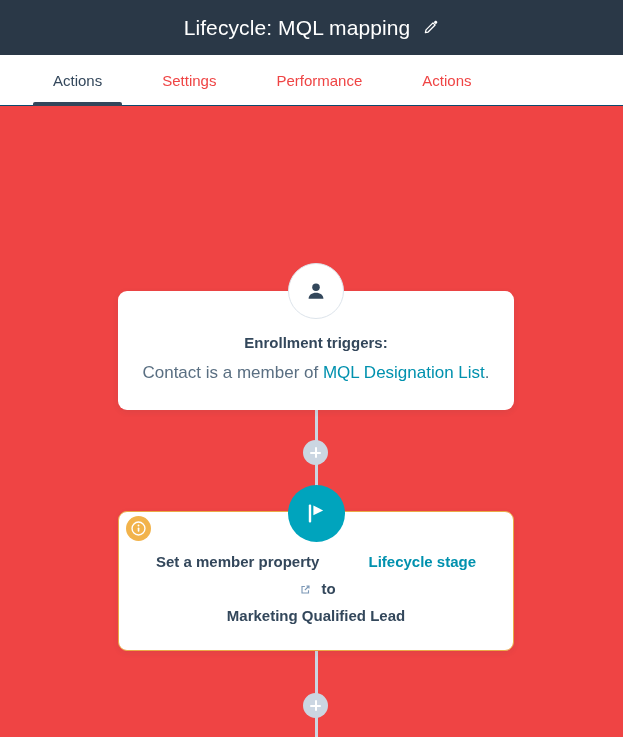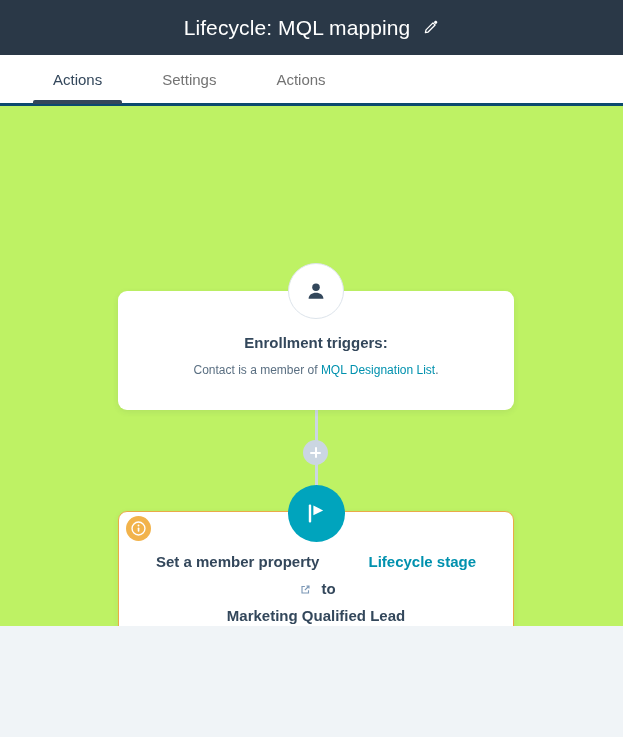--- a/index.html
+++ b/index.html
@@ -36,57 +36,57 @@
     width: 17px;
     height: 17px;
     display: block;
     cursor: pointer;
   }
 
   
   .tabbar {
     height: 51px;
     background: #FFFFFF;
-    border-bottom: 3px solid #0c4a6e;
+    border-bottom: 1px solid #0c4a6e;
     display: flex;
     align-items: stretch;
     padding-left: 33px;
     box-sizing: border-box;
   }
   .tab {
     position: relative;
     display: flex;
     align-items: center;
     justify-content: center;
     padding: 0 20px;
     margin-right: 20px;
     font-size: 15px;
-    color: #737373;
+    color: #ef4444;
     cursor: pointer;
     white-space: nowrap;
   }
   .tab.active {
     color: #33475B;
   }
   .tab.active::after {
     content: "";
     position: absolute;
     left: 0;
     right: 0;
     bottom: -1px;
     height: 4px;
     border-radius: 2px 2px 0 0;
     background: #33475B;
   }
 
   
   .canvas {
     position: relative;
-    height: 520px;
-    background: #bef264;
+    height: 631px;
+    background: #ef4444;
     overflow: hidden;
   }
 
   
   .connector {
     position: absolute;
     left: 315px;
     width: 3px;
     background: #CBD6E2;
   }
@@ -141,21 +141,21 @@
     justify-content: center;
   }
 
   .trigger-title {
     font-size: 15px;
     font-weight: bold;
     color: #33475B;
     margin: 0 0 11px 0;
   }
   .trigger-desc {
-    font-size: 12px;
+    font-size: 17px;
     color: #5A6F82;
     margin: 0;
     padding: 0 24px;
     line-height: 1.35;
   }
   .link {
     color: #0091AE;
     text-decoration: none;
     cursor: pointer;
   }
@@ -237,20 +237,23 @@
 </div>
 
 <div class="tabbar">
   <div class="tab active">
     <span>Actions</span>
   </div>
   <div class="tab">
     <span>Settings</span>
   </div>
   <div class="tab">
+    <span>Performance</span>
+  </div>
+  <div class="tab">
     <span>Actions</span>
   </div>
 </div>
 
 <div class="canvas">
 
   <div class="connector" style="top:300px; height:50px;"></div>
   <div class="connector" style="top:350px; height:58px;"></div>
   <div class="connector" style="top:542px; height:61px;"></div>
   <div class="connector" style="top:603px; height:50px;"></div>

